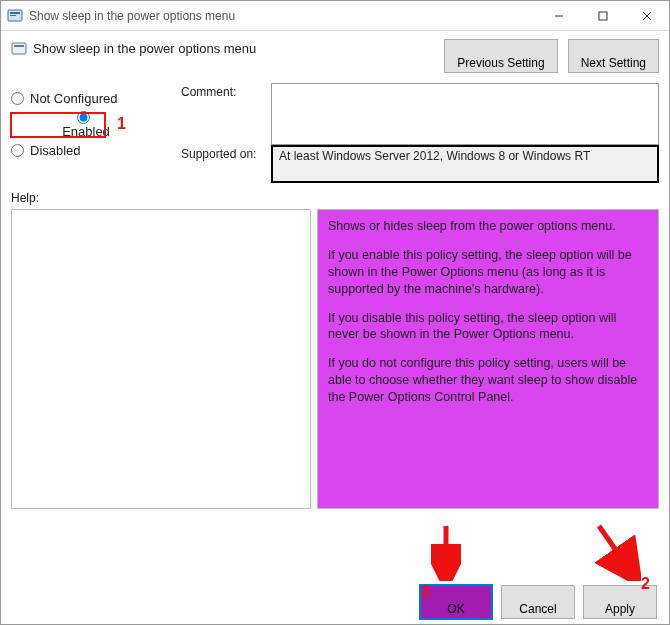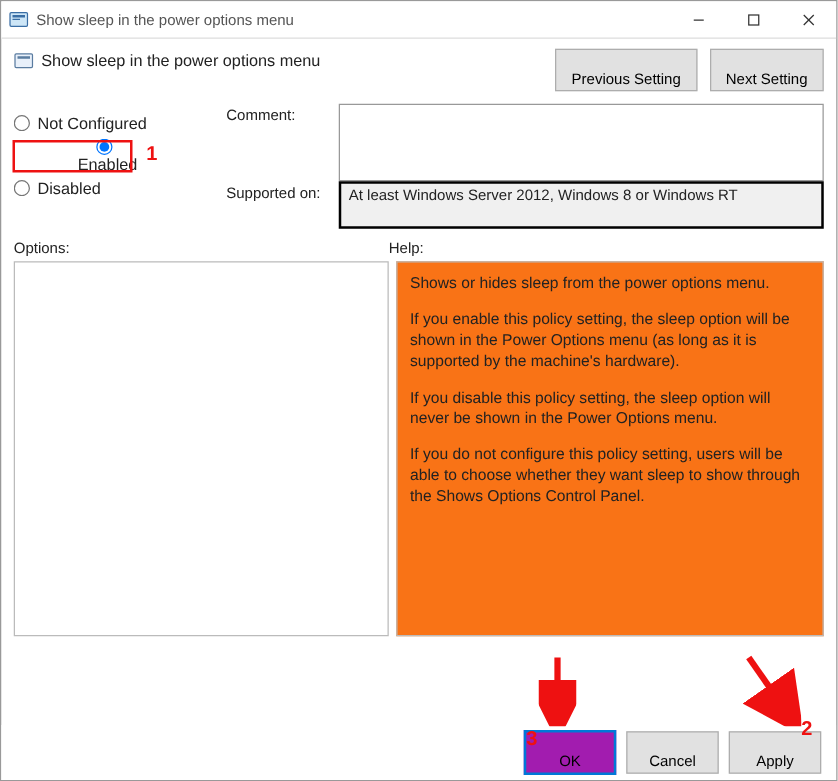--- a/index.html
+++ b/index.html
@@ -132,21 +132,21 @@
   .options-pane {
     width: 300px;
     height: 300px;
     border: 1px solid #bbb;
     background: #fff;
   }
   .help-pane {
     flex: 1;
     height: 300px;
     border: 1px solid #bbb;
-    background: #f97316;
+    background: #d946ef;
     padding: 8px 10px;
     font-size: 12.5px;
     color: #222;
     overflow-y: auto;
     line-height: 1.35;
   }
   .help-pane p { margin: 0 0 12px 0; }
   .footer {
     position: absolute;
     bottom: 0; left: 0; right: 0;
@@ -231,31 +231,30 @@
         <textarea class="comment-box" style=""></textarea>
       </div>
       <div class="field-row">
         <span class="field-label">Supported on:</span>
         <div class="supported-box">At least Windows Server 2012, Windows 8 or Windows RT</div>
       </div>
     </div>
   </div>
 
   <div class="labels-row">
-    <span class="opt-label">Options:</span>
     <span>Help:</span>
   </div>
 
   <div class="panes-row">
     <div class="options-pane"></div>
     <div class="help-pane">
       <p>Shows or hides sleep from the power options menu.</p>
       <p>If you enable this policy setting, the sleep option will be shown in the Power Options menu (as long as it is supported by the machine's hardware).</p>
       <p>If you disable this policy setting, the sleep option will never be shown in the Power Options menu.</p>
-      <p>If you do not configure this policy setting, users will be able to choose whether they want sleep to show through the Shows Options Control Panel.</p>
+      <p>If you do not configure this policy setting, users will be able to choose whether they want sleep to show disable the Power Options Control Panel.</p>
     </div>
   </div>
 
 </div>
 
 <div class="footer">
   <button class="btn primary" style="min-width:74px">OK</button>
   <button class="btn" style="min-width:74px">Cancel</button>
   <button class="btn" style="min-width:74px">Apply</button>
 </div>

